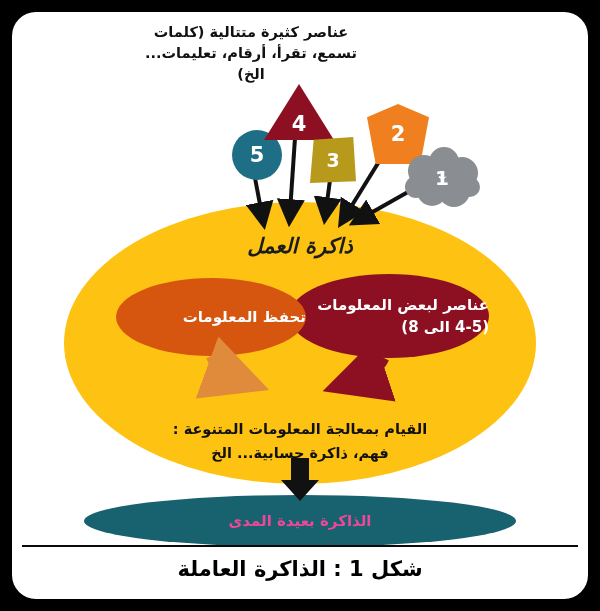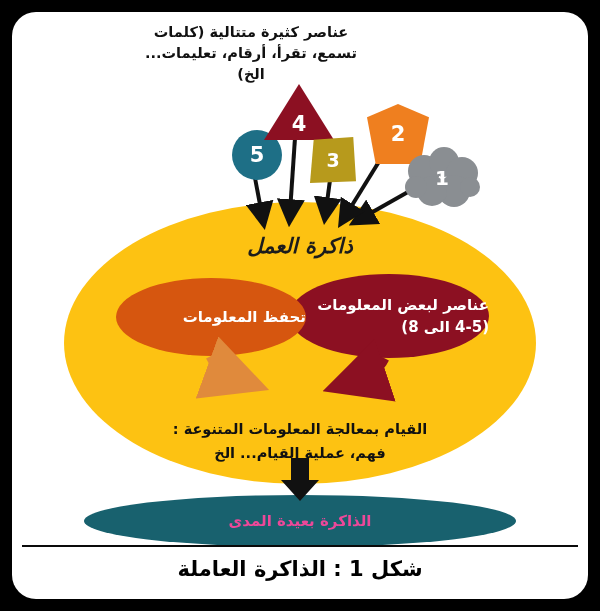--- a/index.html
+++ b/index.html
@@ -276,21 +276,21 @@
     <div class="inner-ellipse" id="ellipse-capacity">
       <div>عناصر لبعض المعلومات</div>
       <div>(4-5 الى 8)</div>
     </div>
     <div class="inner-ellipse" id="ellipse-duration">
       <div>تحفظ المعلومات</div>
     </div>
 
     <div id="processing-text">
       <div>القيام بمعالجة المعلومات المتنوعة :</div>
-      <div>فهم، عملية القيام... الخ</div>
+      <div>فهم، ذاكرة حسابية... الخ</div>
     </div>
 
     <div id="ltm-ellipse"></div>
     <div id="ltm-label">الذاكرة بعيدة المدى</div>
 
     <svg id="arrows-top" viewBox="0 0 576 587">
       <defs>
         <marker id="ah-black" markerWidth="7" markerHeight="7" refX="3.2" refY="3.5" orient="auto">
           <path d="M0,0 L7,3.5 L0,7 z" fill="#111111"></path>
         </marker>

